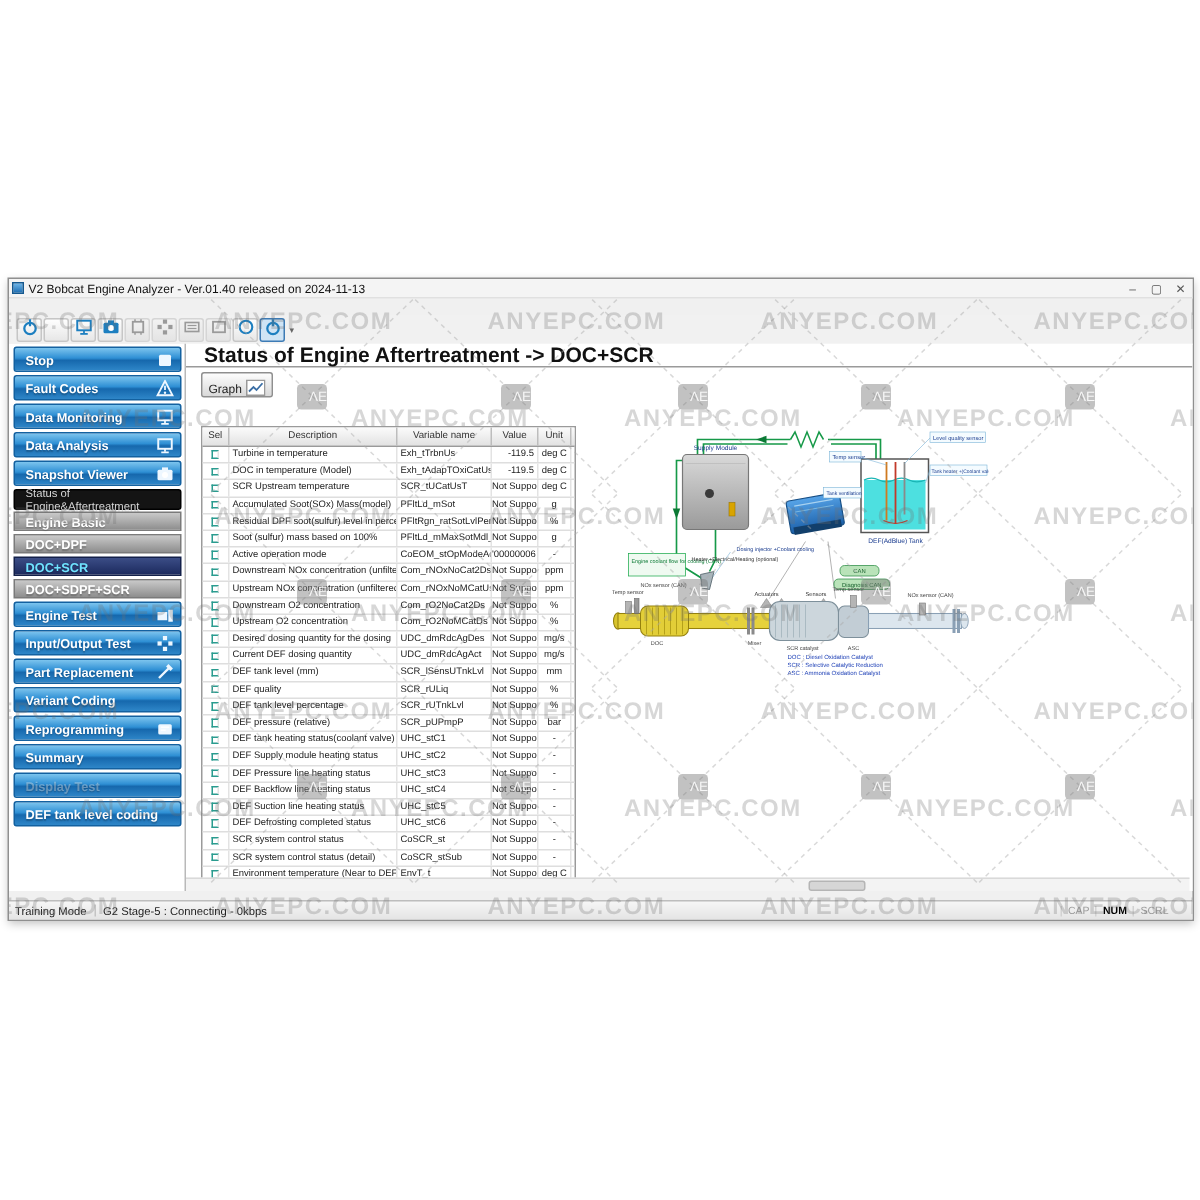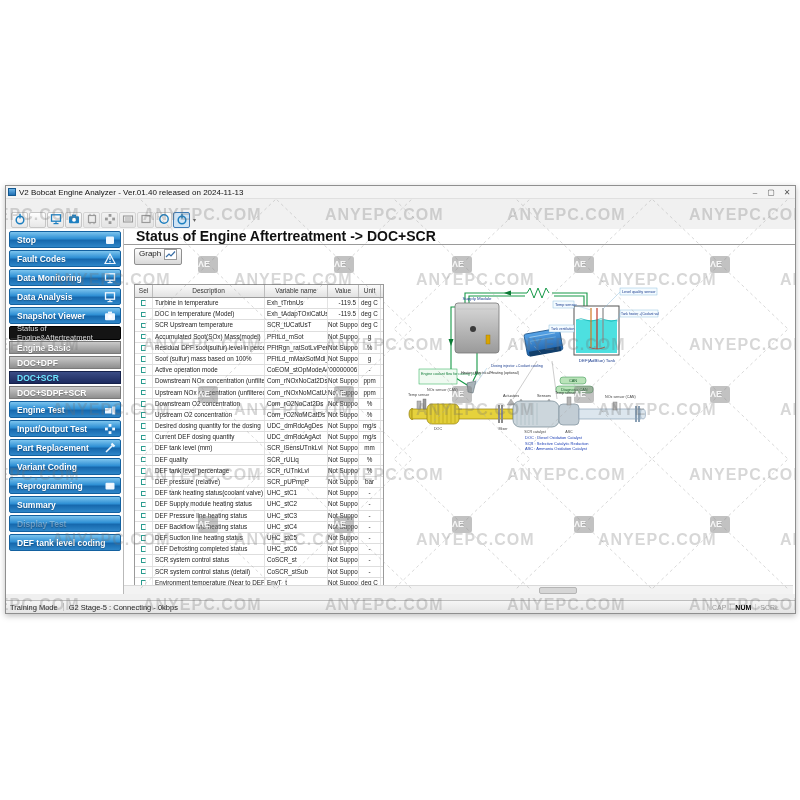--- a/index.html
+++ b/index.html
@@ -37,21 +37,21 @@
   .side-item.gray{height:13px;margin-bottom:2px;border-radius:0;font-size:8.5px;
     background:linear-gradient(#c9c9c9,#8e8e8e);border:1px solid #7a7a7a;}
   .side-item.selected{height:13px;margin-bottom:2px;border-radius:0;font-size:8.5px;color:#6fe3ff;
     background:linear-gradient(#3b4d86,#1c2a5e);border:1px solid #13204a;}
   .side-item.disabled{color:rgba(255,255,255,.35);}
   
   #main{position:absolute;left:117px;top:0;right:0;bottom:0;border-left:1px solid #b9b9b9;background:#fff;}
   #heading{position:absolute;left:0;top:0;right:0;height:15px;border-bottom:1px solid #9a9a9a;
     font-size:14px;font-weight:bold;color:#111;line-height:15px;padding-left:12px;}
   #graph-btn{position:absolute;left:10px;top:19px;width:48px;height:17px;border:1px solid #8f8f8f;border-radius:2px;
-    background:linear-gradient(#fdfdfd,#d9d9d9);display:flex;align-items:flex-start;justify-content:space-between;
+    background:linear-gradient(#fdfdfd,#d9d9d9);display:flex;align-items:flex-end;justify-content:space-between;
     padding:0 4px;box-sizing:border-box;font-size:8px;color:#222;}
   
   #tbl{position:absolute;left:10px;top:55px;width:248px;border:1px solid #9a9a9a;background:#fff;}
   .thead{display:grid;grid-template-columns:18px 112px 63px 31px 22px;height:12px;
     background:linear-gradient(#fbfbfb,#e2e2e2);border-bottom:1px solid #9a9a9a;}
   .thead div{font-size:6.5px;color:#333;text-align:center;line-height:12px;border-right:1px solid #bdbdbd;
     overflow:hidden;white-space:nowrap;}
   .trow{display:grid;grid-template-columns:18px 112px 63px 31px 22px;height:10.2px;border-bottom:1px solid #dedede;}
   .trow div{font-size:6.3px;color:#222;line-height:10px;border-right:1px solid #e3e3e3;
     overflow:hidden;white-space:nowrap;box-sizing:border-box;}
@@ -67,21 +67,21 @@
     border-top:1px solid #bdbdbd;display:flex;align-items:center;font-size:7.5px;color:#222;}
   #statusbar .sep{width:1px;height:8px;background:#c4c4c4;margin:0 5px;}
   #sb-left{padding-left:4px;}
   #sb-right{margin-left:auto;display:flex;align-items:center;margin-right:12px;}
   .kbd{padding:0 4px;font-size:7px;color:#9b9b9b;border-left:1px solid #d2d2d2;}
   .kbd.on{color:#000;font-weight:bold;}
   
   #wm{position:absolute;left:0;top:0;right:0;bottom:0;pointer-events:none;z-index:50;overflow:hidden;}
   .wm-text{position:absolute;font-size:16px;font-weight:bold;letter-spacing:1px;color:rgba(110,110,110,.28);white-space:nowrap;}
   .wm-tile{position:absolute;width:20px;height:17px;border-radius:3px;background:rgba(120,120,120,.45);
-    color:rgba(255,255,255,.85);font-size:9px;font-weight:bold;text-align:left;line-height:17px;}
+    color:rgba(255,255,255,.85);font-size:9px;font-weight:normal;text-align:right;line-height:17px;}
   svg text{font-family:"Liberation Sans",sans-serif;}
 </style>
 </head>
 <body>
 
 <div id="stage">
   <div id="win">
 
     <div id="titlebar">
       <div id="appicon"></div>

